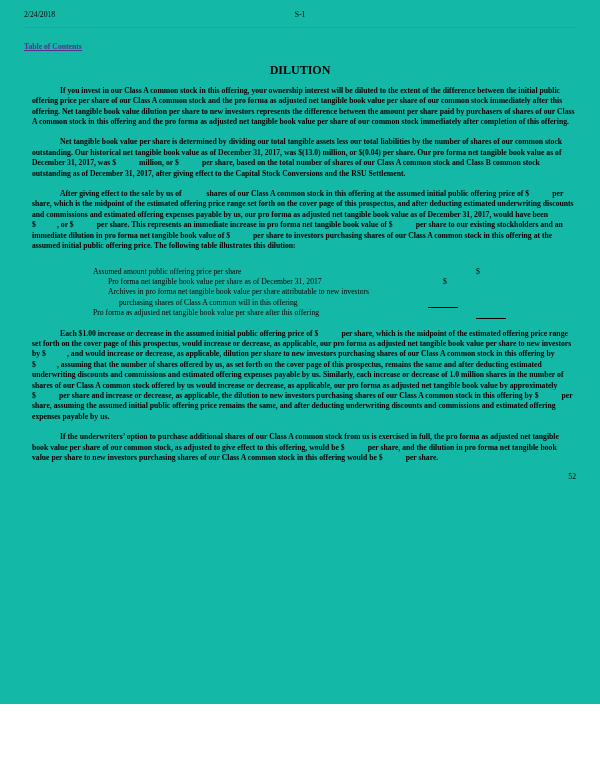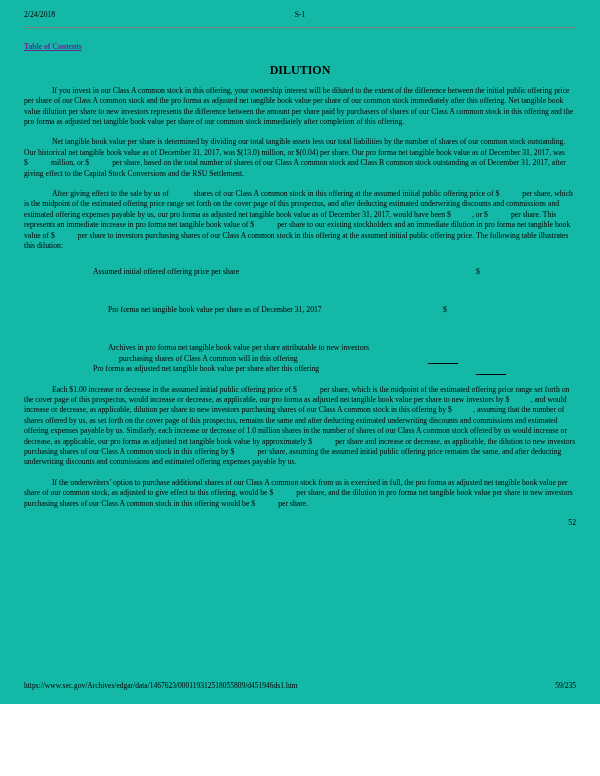--- a/index.html
+++ b/index.html
@@ -15,26 +15,26 @@
     color: #000000;
     overflow: hidden;
   }
   .hdr { position: relative; height: 10px; }
   .hdr-date { position: absolute; left: 0; top: 0; }
   .hdr-form { position: absolute; left: 0; right: 0; top: 0; text-align: center; }
   .hdr-rule { border: none; border-top: 1px solid #7d7d7d; margin: 7px 0 0 0; }
   .toc { margin-top: 14px; }
   .toc-a { color: #5b2d90; font-weight: bold; text-decoration: underline; cursor: pointer; }
   .title { margin-top: 13px; text-align: center; font-weight: bold; font-size: 12px; }
-  p.body { margin: 10px 0 0 0; text-indent: 28px; text-align: left; }
+  p.body { margin: 10px 0 0 8px; text-indent: 28px; text-align: left; font-weight: bold; }
   
   .tbl { margin: 15px 0 0 69px; }
   .trow { display: flex; align-items: flex-end; min-height: 10.4px; }
   .tlabel { width: 335px; }
-  .l2 { padding-left: 15px; margin-top: 28px; }
+  .l2 { padding-left: 15px; }
   .l3 { padding-left: 26px; }
   .cell { width: 30px; text-align: left; }
   .sp { width: 18px; }
   .rule1 { border-bottom: 1px solid #000; }
   .rule2 { border-bottom: 1px solid #000; box-shadow: 0 2.5px 0 0 #000; }
   .mt { margin-top: 0; }
   .pagenum { margin-top: 9px; text-align: right; }
   .footer {
     position: absolute; left: 24px; right: 24px; bottom: 13px;
     display: flex; justify-content: space-between; font-size: 7.5px;
@@ -57,21 +57,21 @@
 
   <div class="title">DILUTION</div>
 
   <p class="body">If you invest in our Class A common stock in this offering, your ownership interest will be diluted to the extent of the difference between the initial public offering price per share of our Class A common stock and the pro forma as adjusted net tangible book value per share of our common stock immediately after this offering. Net tangible book value dilution per share to new investors represents the difference between the amount per share paid by purchasers of shares of our Class A common stock in this offering and the pro forma as adjusted net tangible book value per share of our common stock immediately after completion of this offering.</p>
   <p class="body">Net tangible book value per share is determined by dividing our total tangible assets less our total liabilities by the number of shares of our common stock outstanding. Our historical net tangible book value as of December 31, 2017, was $(13.0) million, or $(0.04) per share. Our pro forma net tangible book value as of December 31, 2017, was $&nbsp;&nbsp;&nbsp;&nbsp;&nbsp;&nbsp;&nbsp;&nbsp;&nbsp;&nbsp;&nbsp;&nbsp;million, or $&nbsp;&nbsp;&nbsp;&nbsp;&nbsp;&nbsp;&nbsp;&nbsp;&nbsp;&nbsp;&nbsp;&nbsp;per share, based on the total number of shares of our Class A common stock and Class B common stock outstanding as of December 31, 2017, after giving effect to the Capital Stock Conversions and the RSU Settlement.</p>
   <p class="body">After giving effect to the sale by us of&nbsp;&nbsp;&nbsp;&nbsp;&nbsp;&nbsp;&nbsp;&nbsp;&nbsp;&nbsp;&nbsp;&nbsp;&nbsp;shares of our Class A common stock in this offering at the assumed initial public offering price of $&nbsp;&nbsp;&nbsp;&nbsp;&nbsp;&nbsp;&nbsp;&nbsp;&nbsp;&nbsp;&nbsp;&nbsp;per share, which is the midpoint of the estimated offering price range set forth on the cover page of this prospectus, and after deducting estimated underwriting discounts and commissions and estimated offering expenses payable by us, our pro forma as adjusted net tangible book value as of December 31, 2017, would have been $&nbsp;&nbsp;&nbsp;&nbsp;&nbsp;&nbsp;&nbsp;&nbsp;&nbsp;&nbsp;&nbsp;, or $&nbsp;&nbsp;&nbsp;&nbsp;&nbsp;&nbsp;&nbsp;&nbsp;&nbsp;&nbsp;&nbsp;&nbsp;per share. This represents an immediate increase in pro forma net tangible book value of $&nbsp;&nbsp;&nbsp;&nbsp;&nbsp;&nbsp;&nbsp;&nbsp;&nbsp;&nbsp;&nbsp;&nbsp;per share to our existing stockholders and an immediate dilution in pro forma net tangible book value of $&nbsp;&nbsp;&nbsp;&nbsp;&nbsp;&nbsp;&nbsp;&nbsp;&nbsp;&nbsp;&nbsp;&nbsp;per share to investors purchasing shares of our Class A common stock in this offering at the assumed initial public offering price. The following table illustrates this dilution:</p>
 
   <div class="tbl">
 
     <div class="trow">
-      <div class="tlabel">Assumed initial offered offering price per share</div>
+      <div class="tlabel">Assumed amount public offering price per share</div>
       <div class="cell"></div>
       <div class="sp"></div>
       <div class="cell">$</div>
     </div>
 
     <div class="trow">
       <div class="tlabel l2">Pro forma net tangible book value per share as of December 31, 2017</div>
       <div class="cell">$</div>
       <div class="sp"></div>
       <div class="cell"></div>
@@ -95,18 +95,14 @@
     </div>
 
 
   </div>
 
   <p class="body">Each $1.00 increase or decrease in the assumed initial public offering price of $&nbsp;&nbsp;&nbsp;&nbsp;&nbsp;&nbsp;&nbsp;&nbsp;&nbsp;&nbsp;&nbsp;&nbsp;per share, which is the midpoint of the estimated offering price range set forth on the cover page of this prospectus, would increase or decrease, as applicable, our pro forma as adjusted net tangible book value per share to new investors by $&nbsp;&nbsp;&nbsp;&nbsp;&nbsp;&nbsp;&nbsp;&nbsp;&nbsp;&nbsp;&nbsp;, and would increase or decrease, as applicable, dilution per share to new investors purchasing shares of our Class A common stock in this offering by $&nbsp;&nbsp;&nbsp;&nbsp;&nbsp;&nbsp;&nbsp;&nbsp;&nbsp;&nbsp;&nbsp;, assuming that the number of shares offered by us, as set forth on the cover page of this prospectus, remains the same and after deducting estimated underwriting discounts and commissions and estimated offering expenses payable by us. Similarly, each increase or decrease of 1.0 million shares in the number of shares of our Class A common stock offered by us would increase or decrease, as applicable, our pro forma as adjusted net tangible book value by approximately $&nbsp;&nbsp;&nbsp;&nbsp;&nbsp;&nbsp;&nbsp;&nbsp;&nbsp;&nbsp;&nbsp;&nbsp;per share and increase or decrease, as applicable, the dilution to new investors purchasing shares of our Class A common stock in this offering by $&nbsp;&nbsp;&nbsp;&nbsp;&nbsp;&nbsp;&nbsp;&nbsp;&nbsp;&nbsp;&nbsp;&nbsp;per share, assuming the assumed initial public offering price remains the same, and after deducting underwriting discounts and commissions and estimated offering expenses payable by us.</p>
   <p class="body">If the underwriters’ option to purchase additional shares of our Class A common stock from us is exercised in full, the pro forma as adjusted net tangible book value per share of our common stock, as adjusted to give effect to this offering, would be $&nbsp;&nbsp;&nbsp;&nbsp;&nbsp;&nbsp;&nbsp;&nbsp;&nbsp;&nbsp;&nbsp;&nbsp;per share, and the dilution in pro forma net tangible book value per share to new investors purchasing shares of our Class A common stock in this offering would be $&nbsp;&nbsp;&nbsp;&nbsp;&nbsp;&nbsp;&nbsp;&nbsp;&nbsp;&nbsp;&nbsp;&nbsp;per share.</p>
 
   <div class="pagenum">52</div>
 
-  <div class="footer">
-    <span>https://www.sec.gov/Archives/edgar/data/1467623/000119312518055809/d451946ds1.htm</span>
-    <span>59/235</span>
-  </div>
 
 </div>
 
 </body></html>

